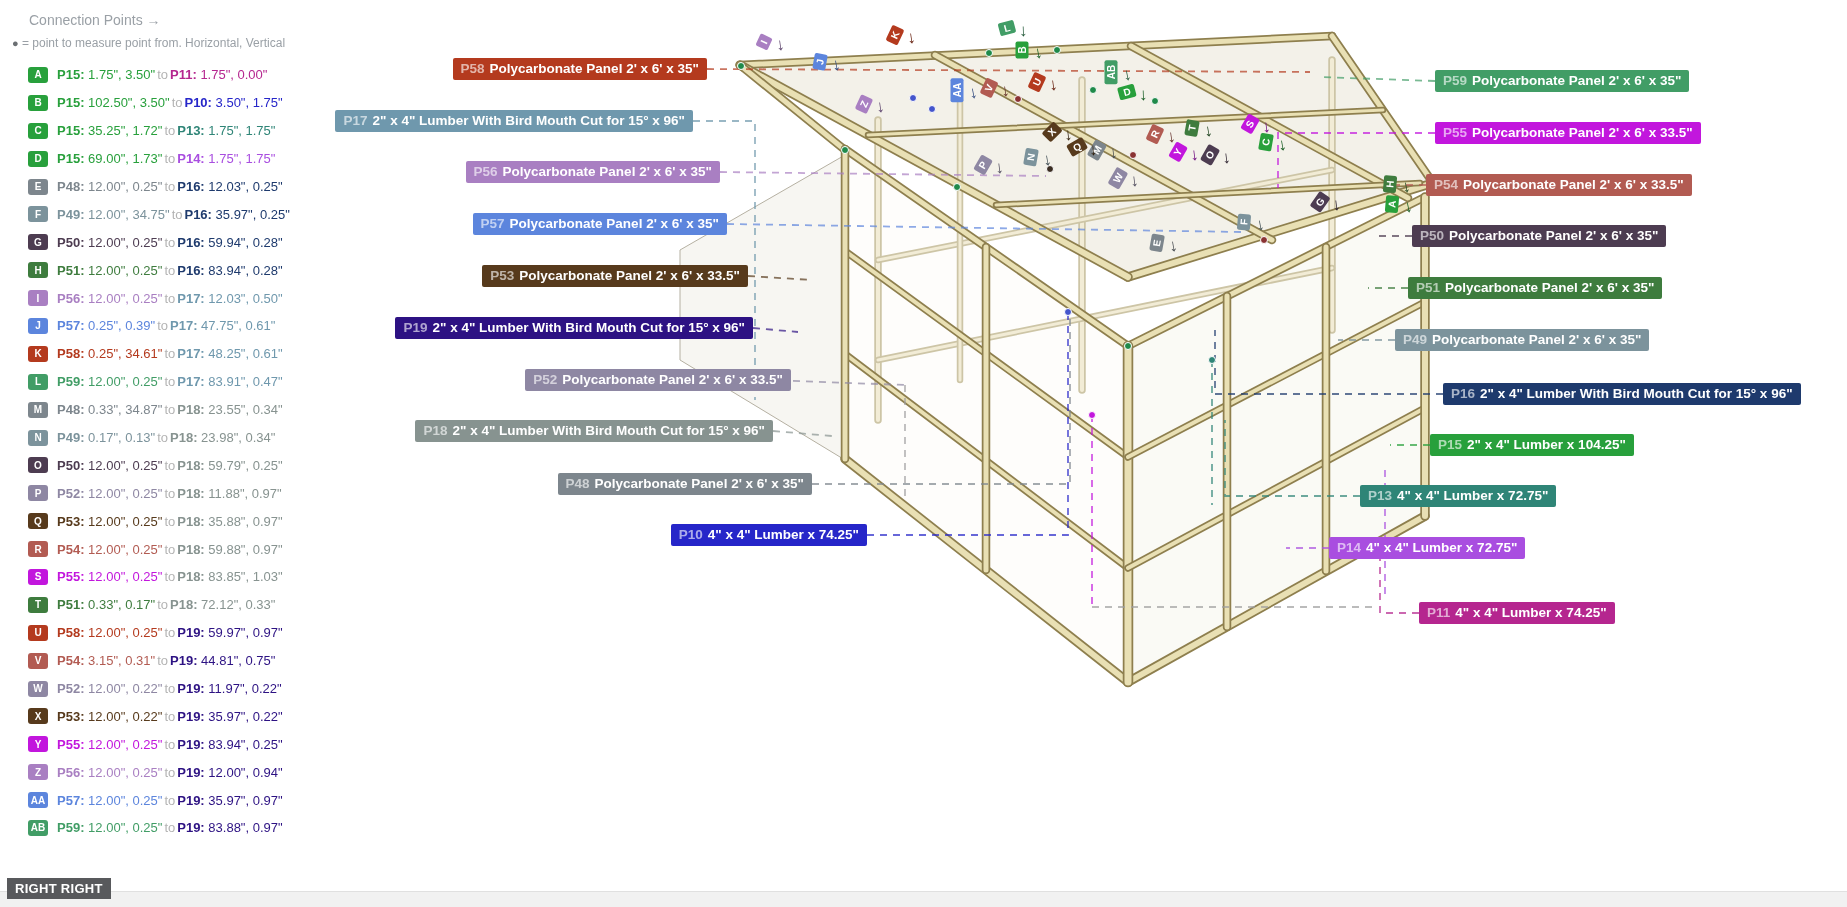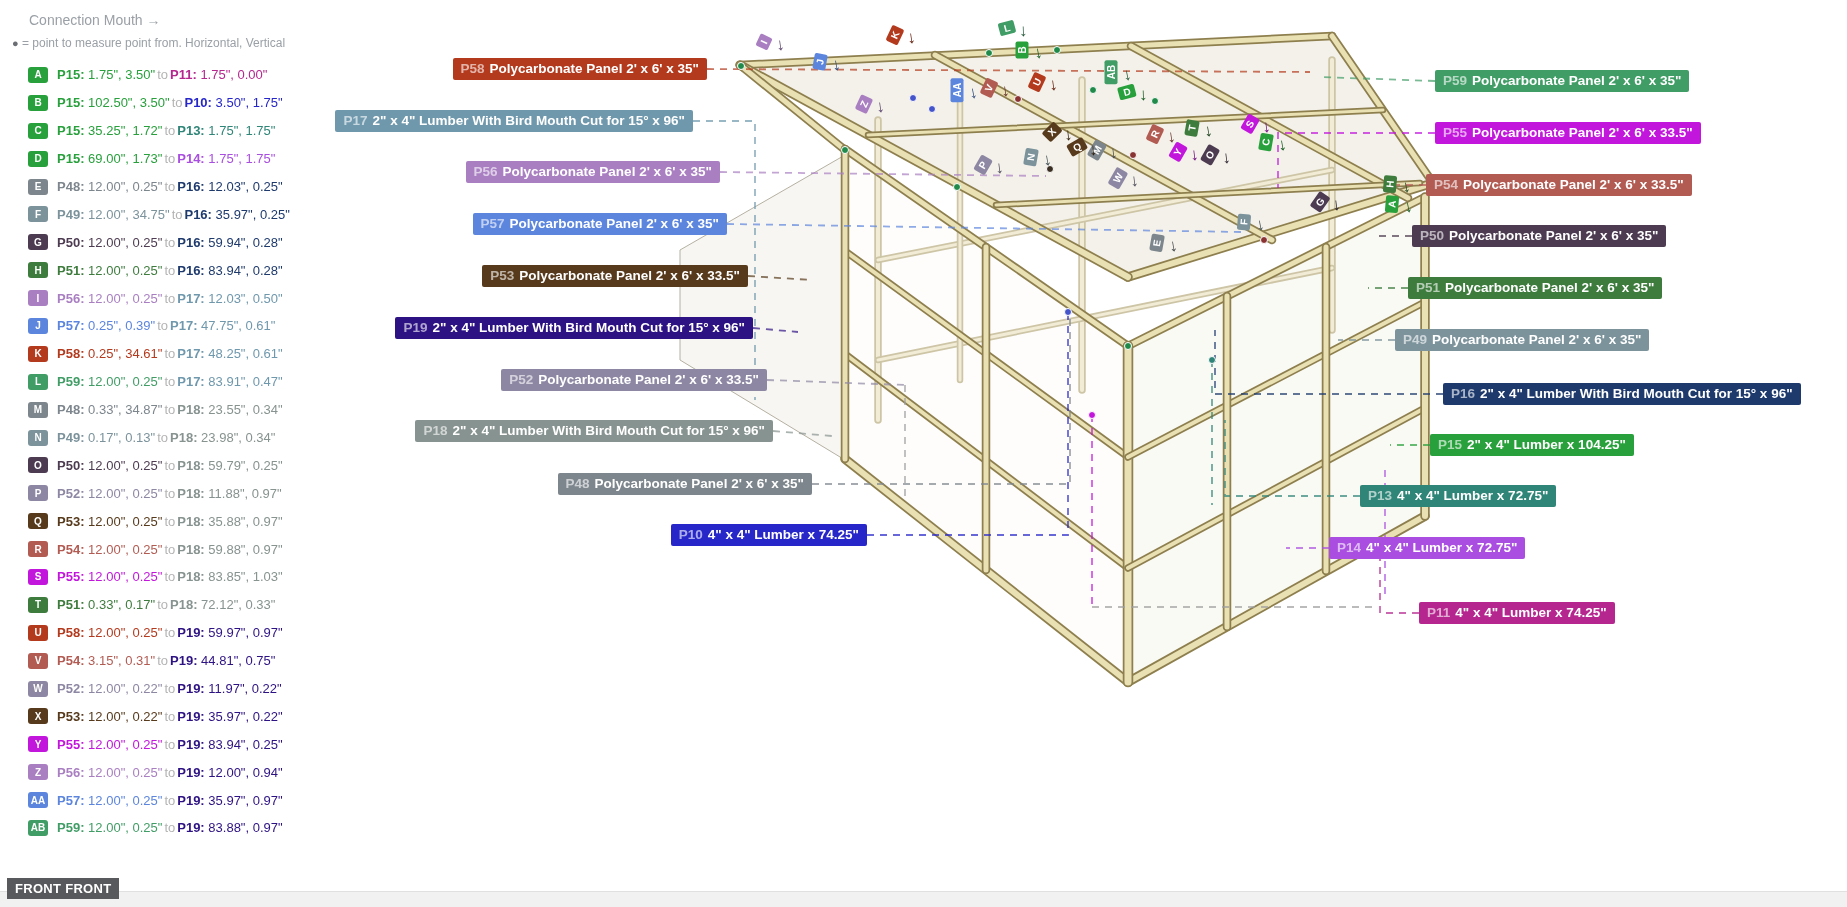--- a/index.html
+++ b/index.html
@@ -27,21 +27,21 @@
       transform-origin:center;white-space:nowrap;}
   .mk-arrow{position:absolute;z-index:4;font-size:17px;font-weight:bold;line-height:14px;}
   
   #bottom-strip{position:absolute;left:0;bottom:0;width:100%;height:15px;background:#f1f1f1;border-top:1px solid #e0e0e0;}
   #view-label{position:absolute;left:7px;top:878px;z-index:5;background:#58595c;color:#fff;
               font-size:13px;font-weight:bold;padding:3px 8px;letter-spacing:.3px;}
 </style>
 </head>
 <body>
 
-<div class="hdr">Connection Mouth →</div>
+<div class="hdr">Connection Points →</div>
 <div class="legend">
   <span class="dot">●</span>
   <span>= point to measure point from. Horizontal, Vertical</span>
 </div>
 
 <div id="cp-list">
     <div class="cp-row">
       <span class="cp-badge" style="background:#28a03c">A</span>
       <span class="cp-text"><b style="color:#28a03c">P15:</b> <span style="color:#28a03c">1.75", 3.50"</span><span class="cp-to">to</span><b style="color:#b5268f">P11:</b> <span style="color:#b5268f">1.75", 0.00"</span></span>
     </div>
@@ -264,21 +264,21 @@
     <circle cx="1092" cy="415" r="3.5" fill="#c216dd" stroke="#ffffff" stroke-width="1"></circle>
   </svg>
 
 <div id="labels">
     <div class="plabel" style="background: rgb(180, 58, 30); top: 58px; right: 1140px;"><span class="pfx">P58</span><span>Polycarbonate Panel 2' x 6'  x 35"</span></div>
     <div class="plabel" style="background: rgb(111, 152, 173); top: 110px; right: 1154px;"><span class="pfx">P17</span><span>2" x 4" Lumber With Bird Mouth Cut for 15° x 96"</span></div>
     <div class="plabel" style="background: rgb(169, 127, 194); top: 161px; right: 1127px;"><span class="pfx">P56</span><span>Polycarbonate Panel 2' x 6'  x 35"</span></div>
     <div class="plabel" style="background: rgb(92, 133, 221); top: 213px; right: 1120px;"><span class="pfx">P57</span><span>Polycarbonate Panel 2' x 6'  x 35"</span></div>
     <div class="plabel" style="background: rgb(87, 58, 28); top: 265px; right: 1099px;"><span class="pfx">P53</span><span>Polycarbonate Panel 2' x 6'  x 33.5"</span></div>
     <div class="plabel" style="background: rgb(45, 18, 131); top: 317px; right: 1094px;"><span class="pfx">P19</span><span>2" x 4" Lumber With Bird Mouth Cut for 15° x 96"</span></div>
-    <div class="plabel" style="background: rgb(142, 135, 163); top: 369px; right: 1080px;"><span class="pfx">P52</span><span>Polycarbonate Panel 2' x 6'  x 33.5"</span></div>
+    <div class="plabel" style="background: rgb(142, 135, 163); top: 369px; right: 1056px;"><span class="pfx">P52</span><span>Polycarbonate Panel 2' x 6'  x 33.5"</span></div>
     <div class="plabel" style="background: rgb(135, 147, 144); top: 420px; right: 1074px;"><span class="pfx">P18</span><span>2" x 4" Lumber With Bird Mouth Cut for 15° x 96"</span></div>
     <div class="plabel" style="background: rgb(125, 134, 141); top: 473px; right: 1035px;"><span class="pfx">P48</span><span>Polycarbonate Panel 2' x 6'  x 35"</span></div>
     <div class="plabel" style="background: rgb(38, 38, 201); top: 524px; right: 980px;"><span class="pfx">P10</span><span>4" x 4" Lumber x 74.25"</span></div>
     <div class="plabel" style="background: rgb(65, 157, 102); top: 70px; left: 1435px;"><span class="pfx">P59</span><span>Polycarbonate Panel 2' x 6'  x 35"</span></div>
     <div class="plabel" style="background: rgb(194, 22, 221); top: 122px; left: 1435px;"><span class="pfx">P55</span><span>Polycarbonate Panel 2' x 6'  x 33.5"</span></div>
     <div class="plabel" style="background: rgb(178, 91, 82); top: 174px; left: 1426px;"><span class="pfx">P54</span><span>Polycarbonate Panel 2' x 6'  x 33.5"</span></div>
     <div class="plabel" style="background: rgb(77, 60, 81); top: 225px; left: 1412px;"><span class="pfx">P50</span><span>Polycarbonate Panel 2' x 6'  x 35"</span></div>
     <div class="plabel" style="background: rgb(62, 124, 62); top: 277px; left: 1408px;"><span class="pfx">P51</span><span>Polycarbonate Panel 2' x 6'  x 35"</span></div>
     <div class="plabel" style="background: rgb(124, 147, 156); top: 329px; left: 1395px;"><span class="pfx">P49</span><span>Polycarbonate Panel 2' x 6'  x 35"</span></div>
     <div class="plabel" style="background: rgb(30, 58, 109); top: 383px; left: 1443px;"><span class="pfx">P16</span><span>2" x 4" Lumber With Bird Mouth Cut for 15° x 96"</span></div>
@@ -341,13 +341,13 @@
     <div class="mk-arrow" style="left: 1190px; top: 148px; color: rgb(113, 13, 128); transform: rotate(-7deg);">↓</div>
     <div class="mk" style="left: 864px; top: 104px; background: rgb(169, 127, 194); transform: translate(-50%, -50%) rotate(-65deg);">Z</div>
     <div class="mk-arrow" style="left: 876px; top: 100px; color: rgb(98, 74, 113); transform: rotate(-8deg);">↓</div>
     <div class="mk" style="left: 957px; top: 90px; background: rgb(92, 133, 221); transform: translate(-50%, -50%) rotate(-90deg);">AA</div>
     <div class="mk-arrow" style="left: 969px; top: 86px; color: rgb(53, 77, 128); transform: rotate(-11deg);">↓</div>
     <div class="mk" style="left: 1111px; top: 72px; background: rgb(65, 157, 102); transform: translate(-50%, -50%) rotate(-90deg);">AB</div>
     <div class="mk-arrow" style="left: 1123px; top: 68px; color: rgb(38, 91, 59); transform: rotate(-11deg);">↓</div>
   </div>
 
 <div id="bottom-strip"></div>
-<div id="view-label">FRONT FRONT</div>
+<div id="view-label">RIGHT RIGHT</div>
 
 </body></html>

